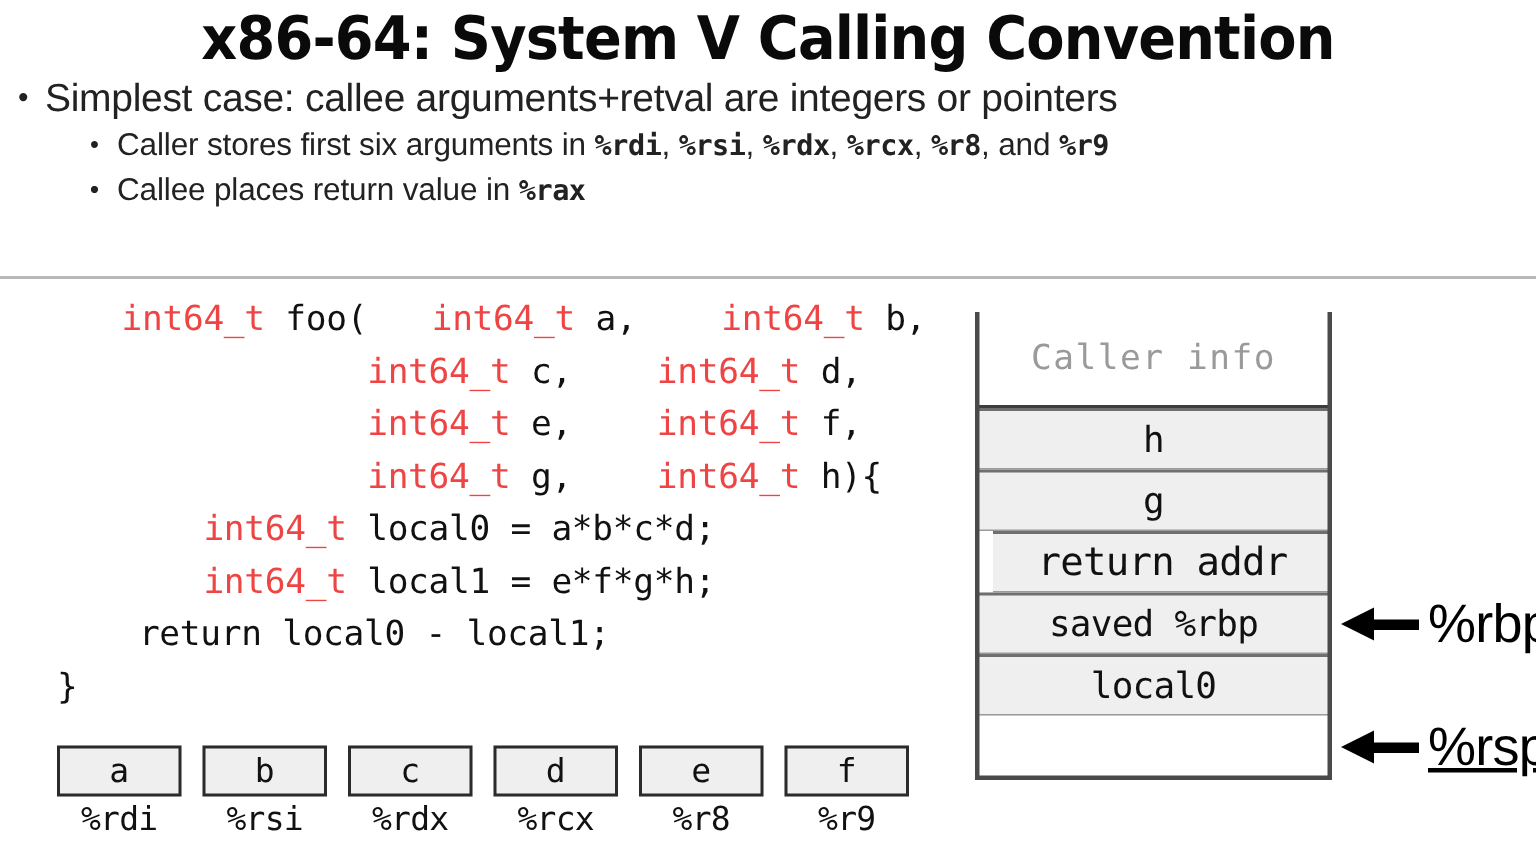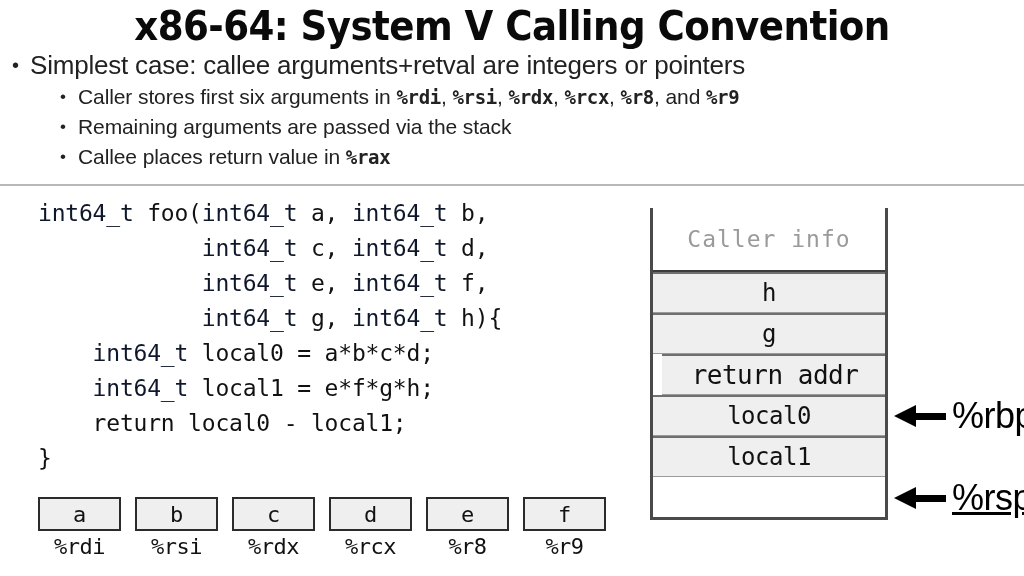--- a/index.html
+++ b/index.html
@@ -102,21 +102,21 @@
     position: absolute;
     left: 38px;
     top: 196px;
     font-family: "DejaVu Sans Mono", monospace;
     font-size: 23px;
     line-height: 35px;
     white-space: pre;
     color: #111111;
     letter-spacing: -0.2px;
   }
-  .code .t { color: #0f172a; }
+  .code .t { color: #ef4444; margin-left: 43px; }
 
   
   .regboxes {
     position: absolute;
     left: 38px;
     top: 497px;
     display: flex;
     gap: 14px;
   }
   .regcell { width: 83px; }
@@ -234,21 +234,21 @@
 <div class="slide">
 
   <div class="slide-title">x86-64: System V Calling Convention</div>
 
   <div class="bullets">
     <div class="bullet-l1">
       <span class="dot">•</span><span>Simplest case: callee arguments+retval are integers or pointers</span>
     </div>
     <div id="sub-bullets">
         <div class="bullet-l2"><span class="dot">•</span><span>Caller stores first six arguments in </span><span class="reg-inline">%rdi</span><span>, </span><span class="reg-inline">%rsi</span><span>, </span><span class="reg-inline">%rdx</span><span>, </span><span class="reg-inline">%rcx</span><span>, </span><span class="reg-inline">%r8</span><span>, and </span><span class="reg-inline">%r9</span></div>
-        <div class="bullet-l2"><span class="dot">•</span><span>Remaining arguments are passed via the stack</span></div>
+        <div class="bullet-l2"><span class="dot">•</span></div>
         <div class="bullet-l2"><span class="dot">•</span><span>Callee places return value in </span><span class="reg-inline">%rax</span></div>
       </div>
   </div>
 
   <div class="divider"></div>
 
   <div class="code" id="code-block"><div><span class="t">int64_t</span><span> foo(</span><span class="t">int64_t</span><span> a, </span><span class="t">int64_t</span><span> b,</span></div><div><span>            </span><span class="t">int64_t</span><span> c, </span><span class="t">int64_t</span><span> d,</span></div><div><span>            </span><span class="t">int64_t</span><span> e, </span><span class="t">int64_t</span><span> f,</span></div><div><span>            </span><span class="t">int64_t</span><span> g, </span><span class="t">int64_t</span><span> h){</span></div><div><span>    </span><span class="t">int64_t</span><span> local0 = a*b*c*d;</span></div><div><span>    </span><span class="t">int64_t</span><span> local1 = e*f*g*h;</span></div><div><span>    return local0 - local1;</span></div><div><span>}</span></div></div>
 
   <div class="regboxes" id="regboxes">
       <div class="regcell">
@@ -276,22 +276,22 @@
         <div class="reglabel">%r9</div>
       </div>
     </div>
 
   <div class="stack">
     <div id="stack-cells">
         <div class="scell caller">Caller info</div>
         <div class="scell">h</div>
         <div class="scell">g</div>
         <div class="scell big">return addr</div>
+        <div class="scell">saved %rbp</div>
         <div class="scell">local0</div>
-        <div class="scell">local1</div>
       </div>
     <div class="stack-outline"></div>
     <div id="stack-pointers">
         <div class="arrow-ann" style="top: 187px;">
           <span class="arrow-shape">
             <span class="shaft"></span>
             <span class="head"></span>
           </span>
           <span class="arrow-label">%rbp</span>
         </div>

